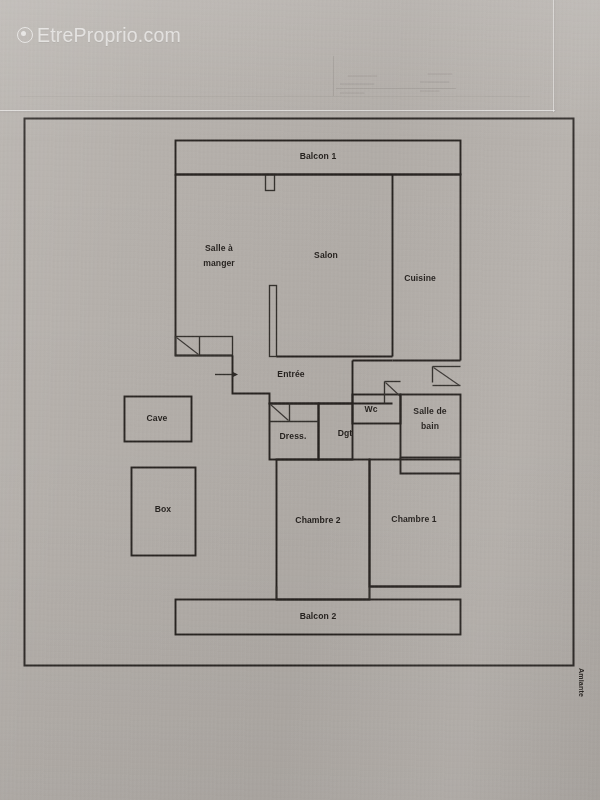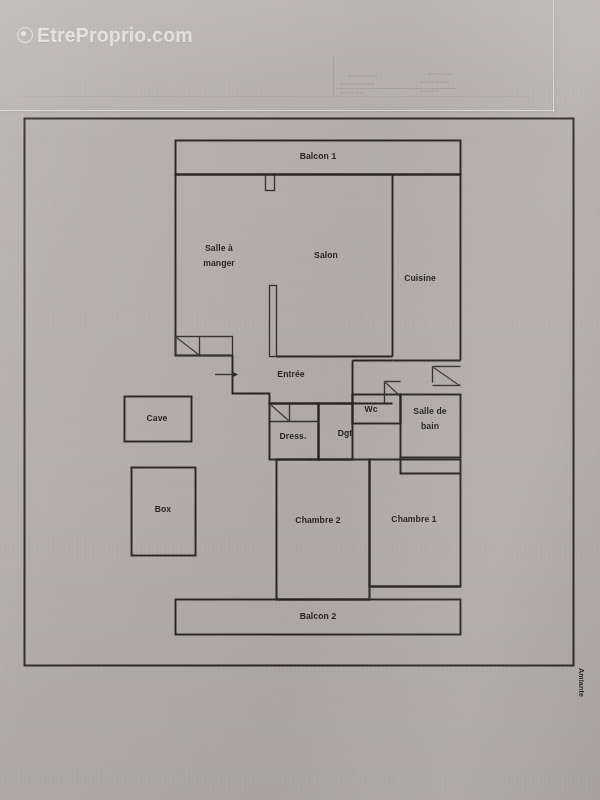--- a/index.html
+++ b/index.html
@@ -38,21 +38,20 @@
   #watermark {
     position: absolute;
     left: 17px;
     top: 24px;
     font-size: 19.5px;
     letter-spacing: 0.2px;
     color: rgba(255,255,255,0.62);
     text-shadow: 0 1px 0 rgba(0,0,0,0.05);
     white-space: nowrap;
     user-select: none;
-    font-weight: bold;
   }
   #watermark .wm-reg {
     display: inline-block;
     width: 14px;
     height: 14px;
     border: 1.6px solid rgba(255,255,255,0.62);
     border-radius: 50%;
     position: relative;
     margin-right: 4px;
     vertical-align: -1px;

